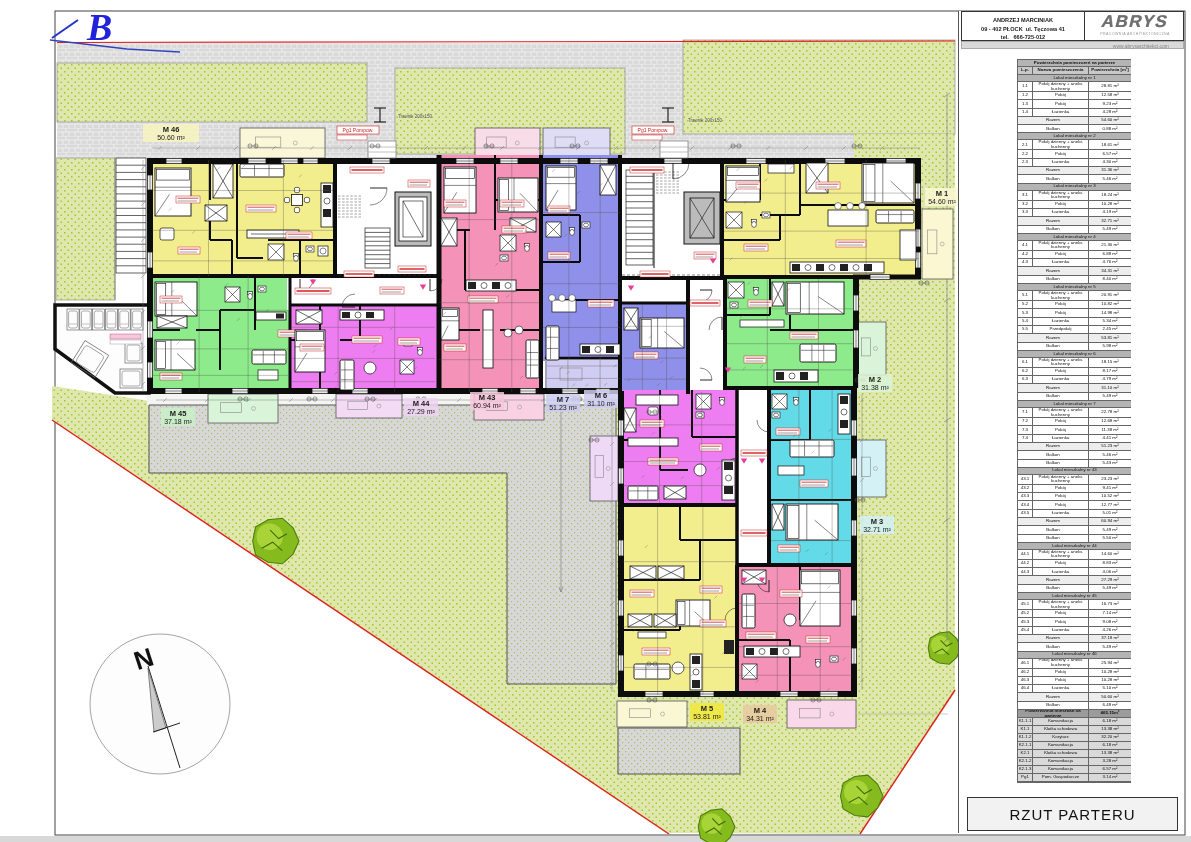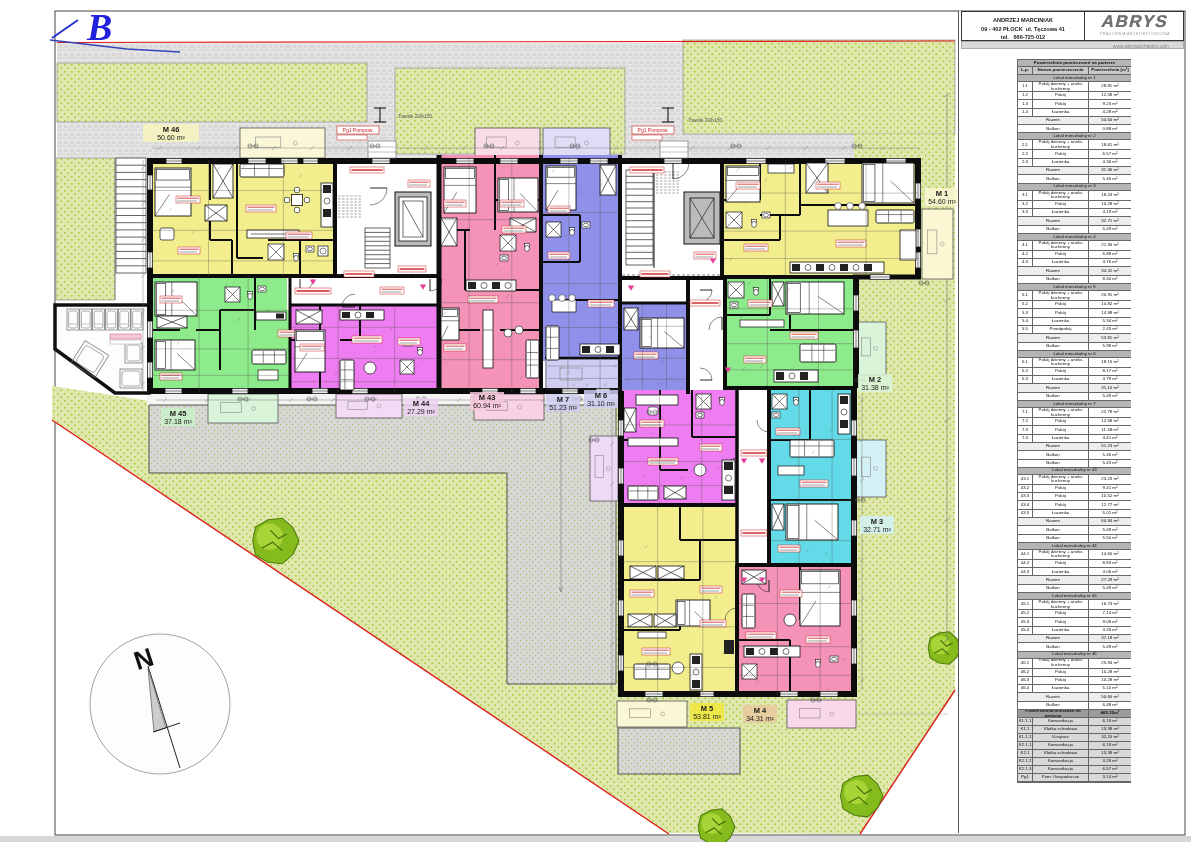--- a/index.html
+++ b/index.html
@@ -2024,12 +2024,13 @@
         <div style="float:left;width:56px;height:100%;border-right:0.5px solid #666;background:#d9d9d9;display:flex;align-items:center;justify-content:center;text-align:center;font-size:4.4px;color:#111;line-height:1.05">Komunikacja</div>
         <div style="float:left;width:42px;height:100%;background:#d9d9d9;display:flex;align-items:center;justify-content:center;text-align:center;font-size:4.4px;color:#111;line-height:1.05">6.57 m²</div>
       </div>
       <div style="width:113px;height:8px;border-bottom:0.5px solid #666;overflow:hidden">
         <div style="float:left;width:15px;height:100%;border-right:0.5px solid #666;background:#d9d9d9;display:flex;align-items:center;justify-content:center;text-align:center;font-size:4.4px;color:#111;line-height:1.05">Pg1</div>
         <div style="float:left;width:56px;height:100%;border-right:0.5px solid #666;background:#d9d9d9;display:flex;align-items:center;justify-content:center;text-align:center;font-size:4.4px;color:#111;line-height:1.05">Pom. Gospodarcze</div>
         <div style="float:left;width:42px;height:100%;background:#d9d9d9;display:flex;align-items:center;justify-content:center;text-align:center;font-size:4.4px;color:#111;line-height:1.05">3.14 m²</div>
       </div>
     </div>
 
+<div class="abs" style="left:8px;top:786px;width:211px;height:34px;border:1.5px solid #333;background:#f2f2f2;display:flex;align-items:center;justify-content:center;font-size:15px;letter-spacing:1px;color:#111">RZUT PARTERU</div>
 </div>
 </body></html>

